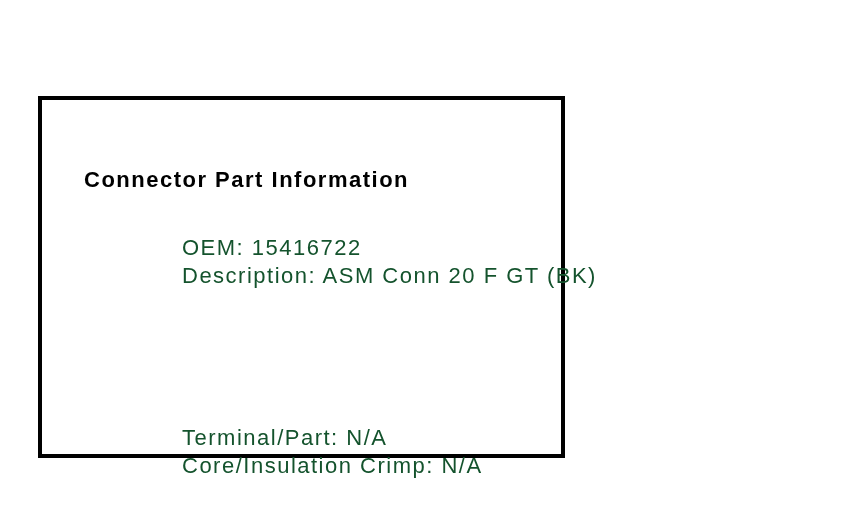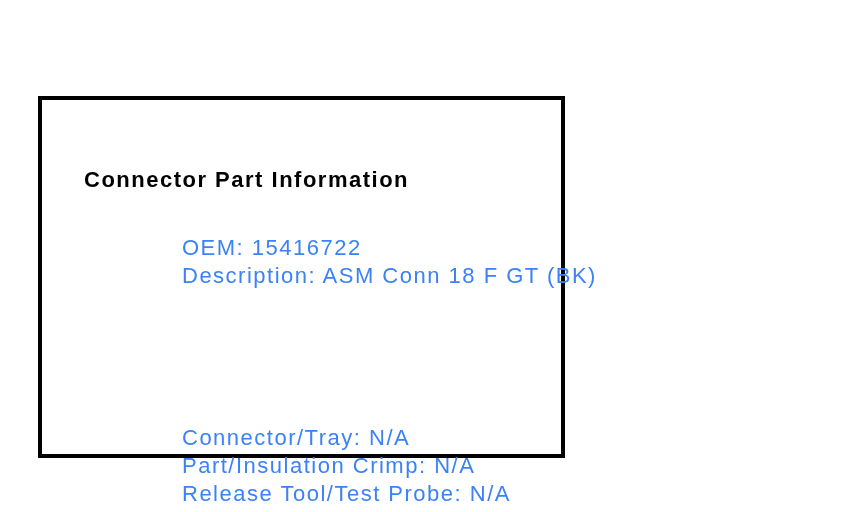--- a/index.html
+++ b/index.html
@@ -39,39 +39,38 @@
   .heading.h-connector { left: 42px; top: 66px; }
   .heading.h-terminal  { left: 42px; top: 258px; }
   .field-block {
     position: absolute;
     left: 140px;
     font-size: 22px;
     font-weight: normal;
     letter-spacing: 1.5px;
     line-height: 28px;
     white-space: nowrap;
-    color: #3b82f6;
+    color: #14532d;
   }
   .field-block.b-connector { top: 134px; }
   .field-block.b-terminal  { top: 324px; }
 </style>
 </head>
 <body>
 
 <div class="screen">
   <div class="panel">
 
     <div class="heading h-connector">Connector Part Information</div>
 
     <div class="field-block b-connector">
       <div>OEM: 15416722</div>
-      <div>Description: ASM Conn 18 F GT (BK)</div>
+      <div>Description: ASM Conn 20 F GT (BK)</div>
     </div>
 
 
     <div class="field-block b-terminal">
-      <div>Connector/Tray: N/A</div>
-      <div>Part/Insulation Crimp: N/A</div>
-      <div>Release Tool/Test Probe: N/A</div>
+      <div>Terminal/Part: N/A</div>
+      <div>Core/Insulation Crimp: N/A</div>
     </div>
 
   </div>
 </div>
 
 </body></html>

